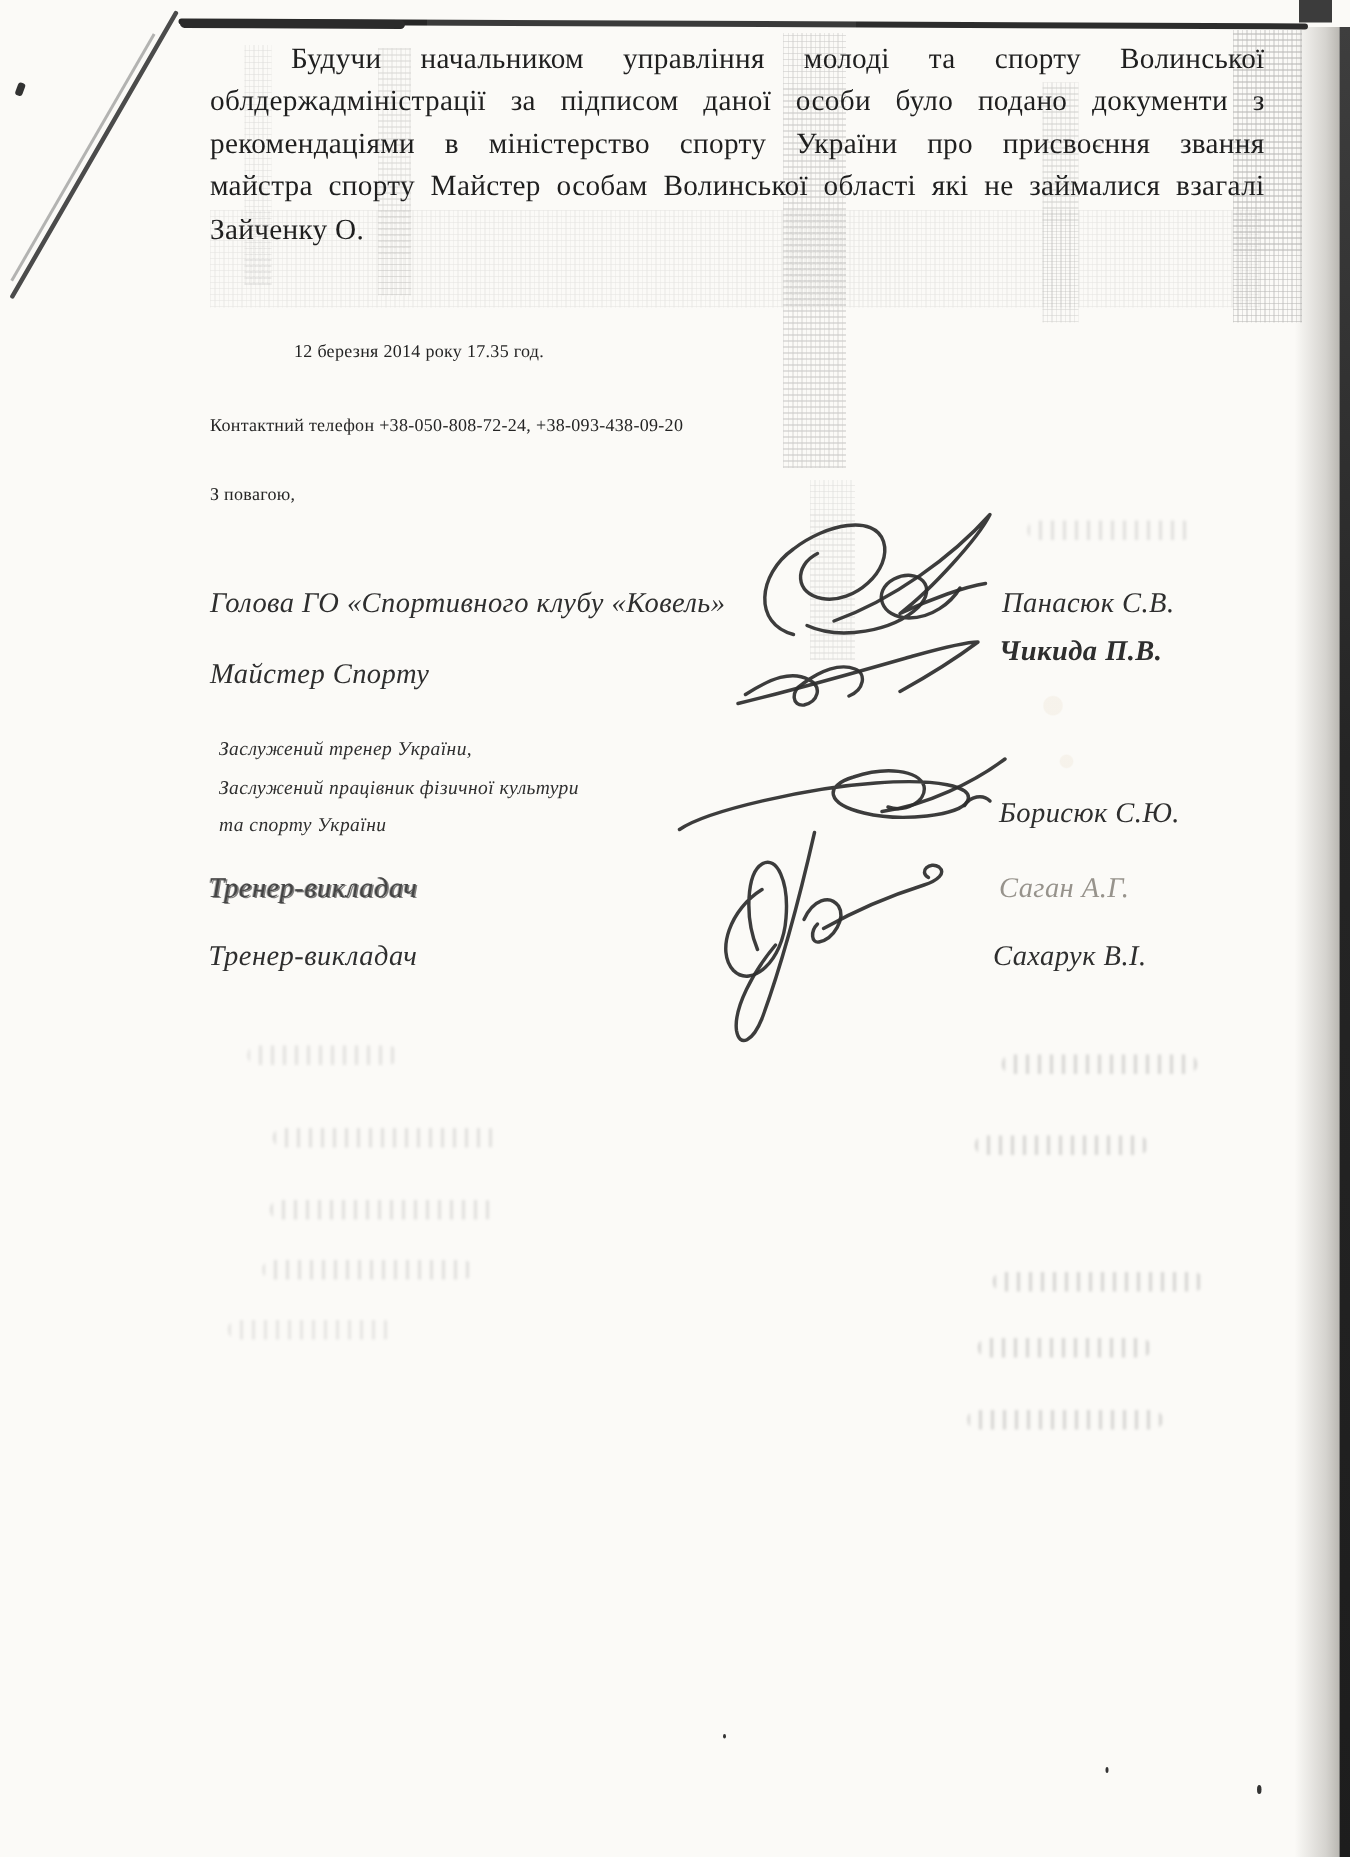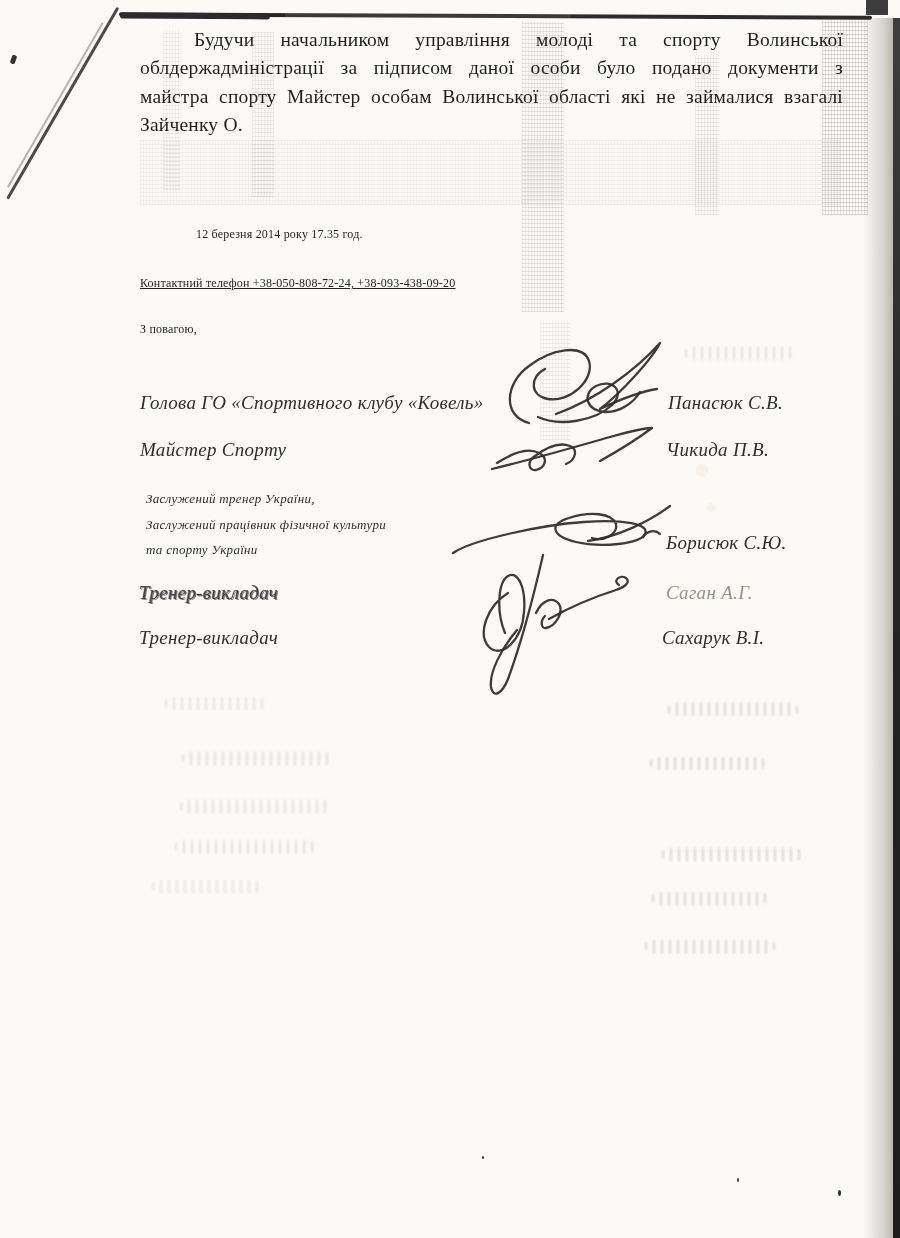--- a/index.html
+++ b/index.html
@@ -115,33 +115,34 @@
 <div class="ghost" style="left:645px;top:940px;width:130px;"></div>
 <div class="ghost" style="left:165px;top:697px;width:100px;opacity:.18;"></div>
 <div class="ghost" style="left:182px;top:752px;width:150px;opacity:.2;"></div>
 <div class="ghost" style="left:180px;top:800px;width:150px;opacity:.2;"></div>
 <div class="ghost" style="left:175px;top:840px;width:140px;opacity:.2;"></div>
 <div class="ghost" style="left:152px;top:880px;width:110px;opacity:.16;"></div>
 
 <div class="para">
   <div class="ln first">Будучи начальником управління молоді та спорту Волинської</div>
   <div class="ln">облдержадміністрації за підписом даної особи було подано документи з</div>
+  <div class="ln">рекомендаціями в міністерство спорту України  про присвоєння звання</div>
   <div class="ln">майстра спорту Майстер особам Волинської області які не займалися взагалі</div>
   <div class="ln last">Зайченку О.</div>
 </div>
 
 <div class="plain" style="left:196px;top:227px;">12 березня 2014 року  17.35 год.</div>
-<div class="plain" style="left:140px;top:276px;text-decoration:underline;">Контактний телефон +38-050-808-72-24, +38-093-438-09-20</div>
+<div class="plain" style="left:140px;top:276px;">Контактний телефон +38-050-808-72-24, +38-093-438-09-20</div>
 <div class="plain" style="left:140px;top:322px;">З повагою,</div>
 
 <div class="sig-title" style="left:140px;top:392px;">Голова ГО «Спортивного клубу «Ковель»</div>
 <div class="sig-name" style="left:668px;top:392px;">Панасюк С.В.</div>
 
 <div class="sig-title" style="left:140px;top:439px;">Майстер Спорту</div>
-<div class="sig-name" style="left:666px;top:439px;">Чикида П.В.</div>
+<div class="sig-name" style="left:666px;top:424px;font-weight:bold;">Чикида П.В.</div>
 
 <div class="sig-title-block" style="left:146px;top:486px;">
   <div>Заслужений тренер України,</div>
   <div>Заслужений працівник фізичної культури</div>
   <div>та спорту України</div>
 </div>
 <div class="sig-name" style="left:666px;top:532px;text-align:center;">Борисюк С.Ю.</div>
 
 <div class="sig-title degraded" style="left:139px;top:582px;">Тренер-викладач</div>
 <div class="sig-name faded" style="left:666px;top:582px;">Саган А.Г.</div>

